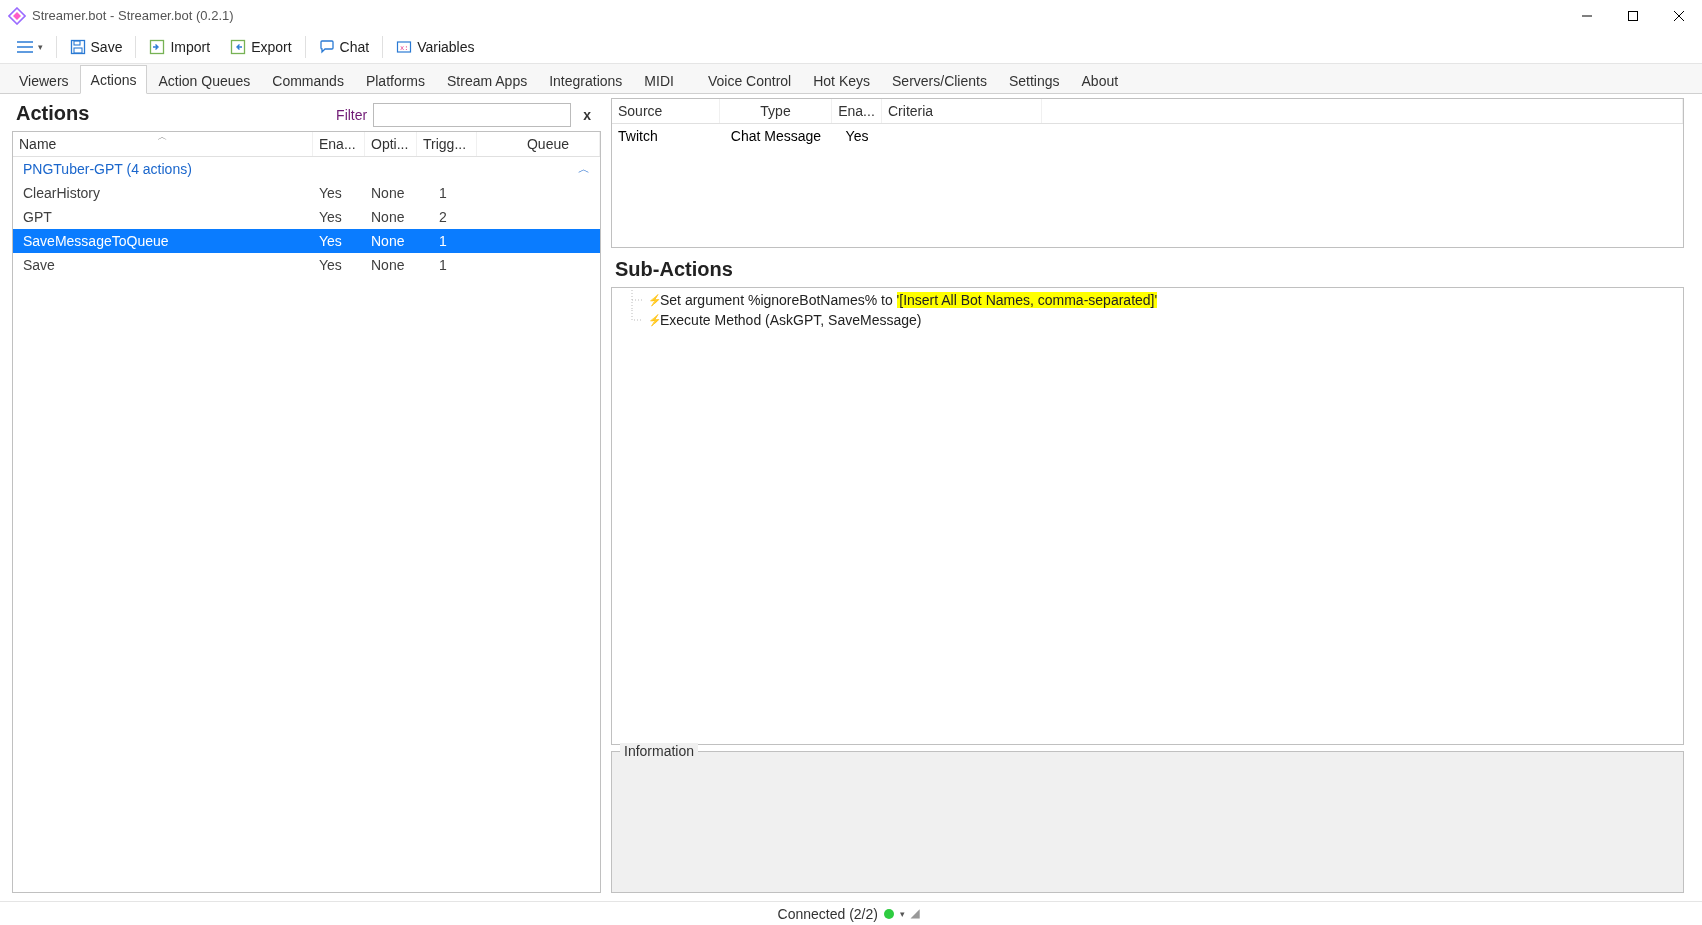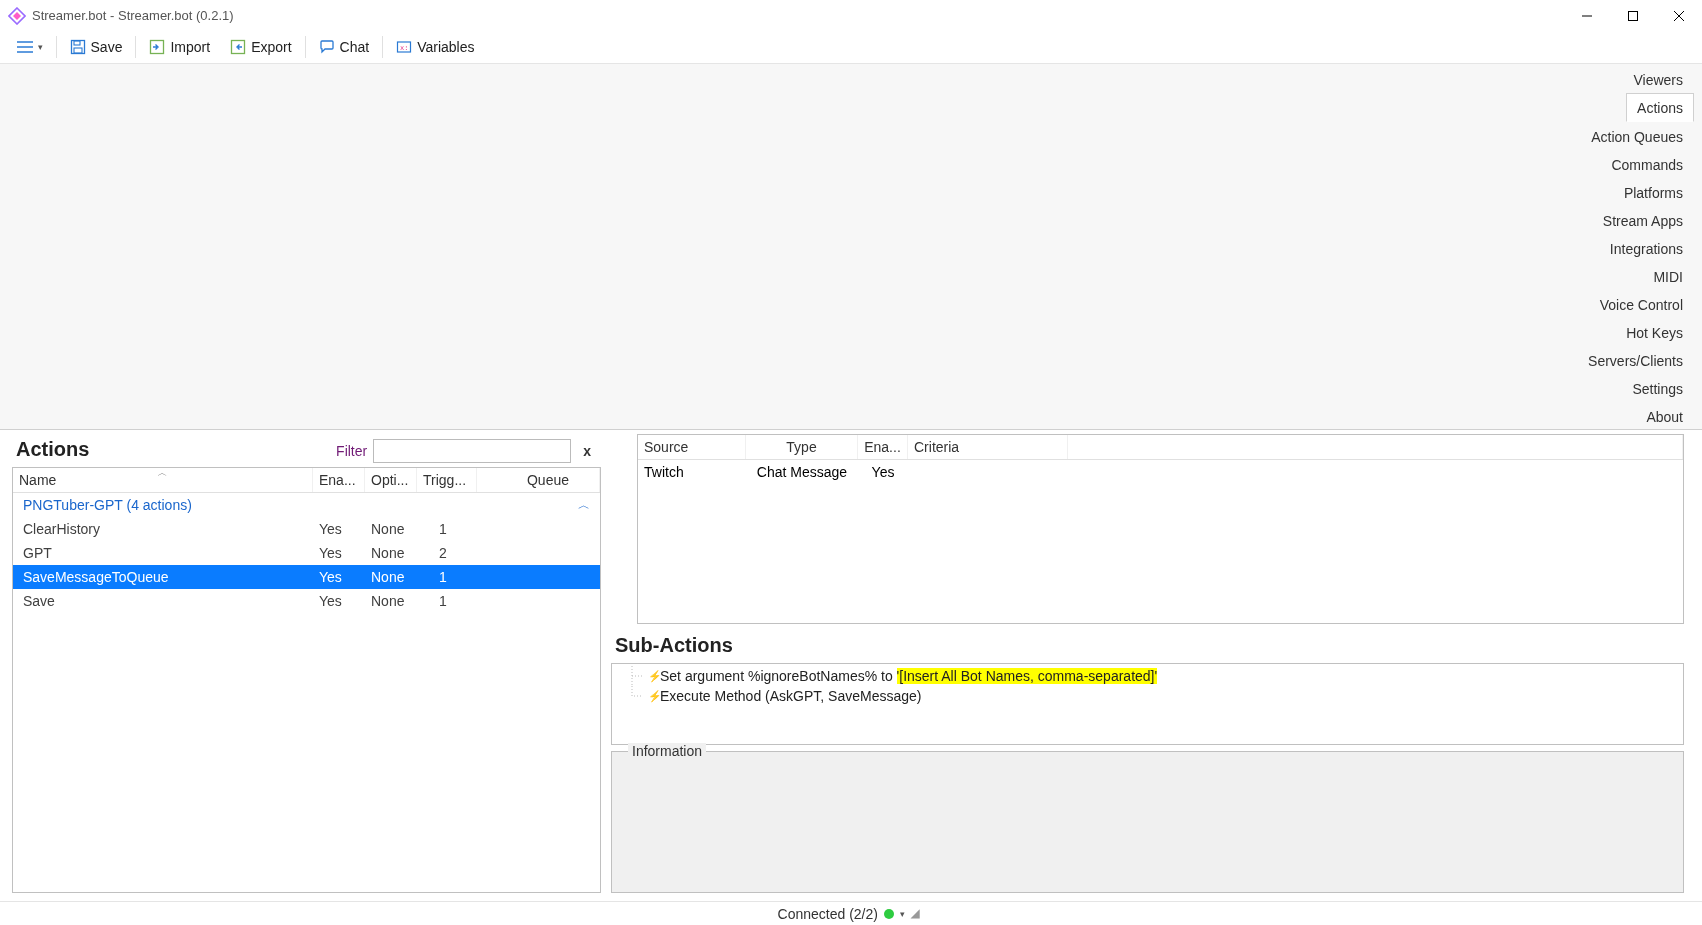--- a/index.html
+++ b/index.html
@@ -69,21 +69,20 @@
   .tool-sep { width: 1px; height: 22px; background: #e0e0e0; margin: 0 2px; }
 
   
   .main-tabs {
     display: flex;
     align-items: flex-end;
     padding: 0 8px;
     border-bottom: 1px solid #d0d0d0;
     gap: 0;
     background: #f7f7f7;
-    flex-direction: column;
   }
   .main-tab {
     padding: 6px 10px 5px;
     font-size: 14px;
     color: #333;
     border: 1px solid transparent;
     border-bottom: none;
     position: relative;
     top: 1px;
   }
@@ -223,21 +222,21 @@
   .actions-lv .lv-row .c-name { padding-left: 10px; }
   .actions-lv .lv-row .c-trig { padding-left: 22px;}
 
   
   .triggers-lv .c-src  { flex: 0 0 108px; }
   .triggers-lv .c-type { flex: 0 0 112px; text-align: center;}
   .triggers-lv .c-ena  { flex: 0 0 50px; text-align: center;}
   .triggers-lv .c-crit { flex: 0 0 160px; }
   .triggers-lv .lv-row { color: #000000; }
   .triggers-lv .lv-row .col { padding-left: 6px;}
-  .triggers-lv { height: 190px; flex: none; margin-left: 26px; }
+  .triggers-lv { height: 150px; flex: none; }
 
   
   .subactions-lv {
     flex: 1;
     border: 1px solid #c0c0c0;
     background: #fff;
     padding: 2px 4px;
     overflow: auto;
   }
   .sa-row {
@@ -271,21 +270,21 @@
   .info-box {
     border: 1px solid #c0c0c0;
     height: 142px;
     margin-top: 6px;
     background: #f0f0f0;
     position: relative;
   }
   .info-box legend {
     position: absolute;
     top: -9px;
-    left: 16px;
+    left: 8px;
     background: #f0f0f0;
     padding: 0 4px;
     font-size: 14px;
     color: #333;
   }
 
   
   .statusbar {
     height: 24px;
     display: flex;

